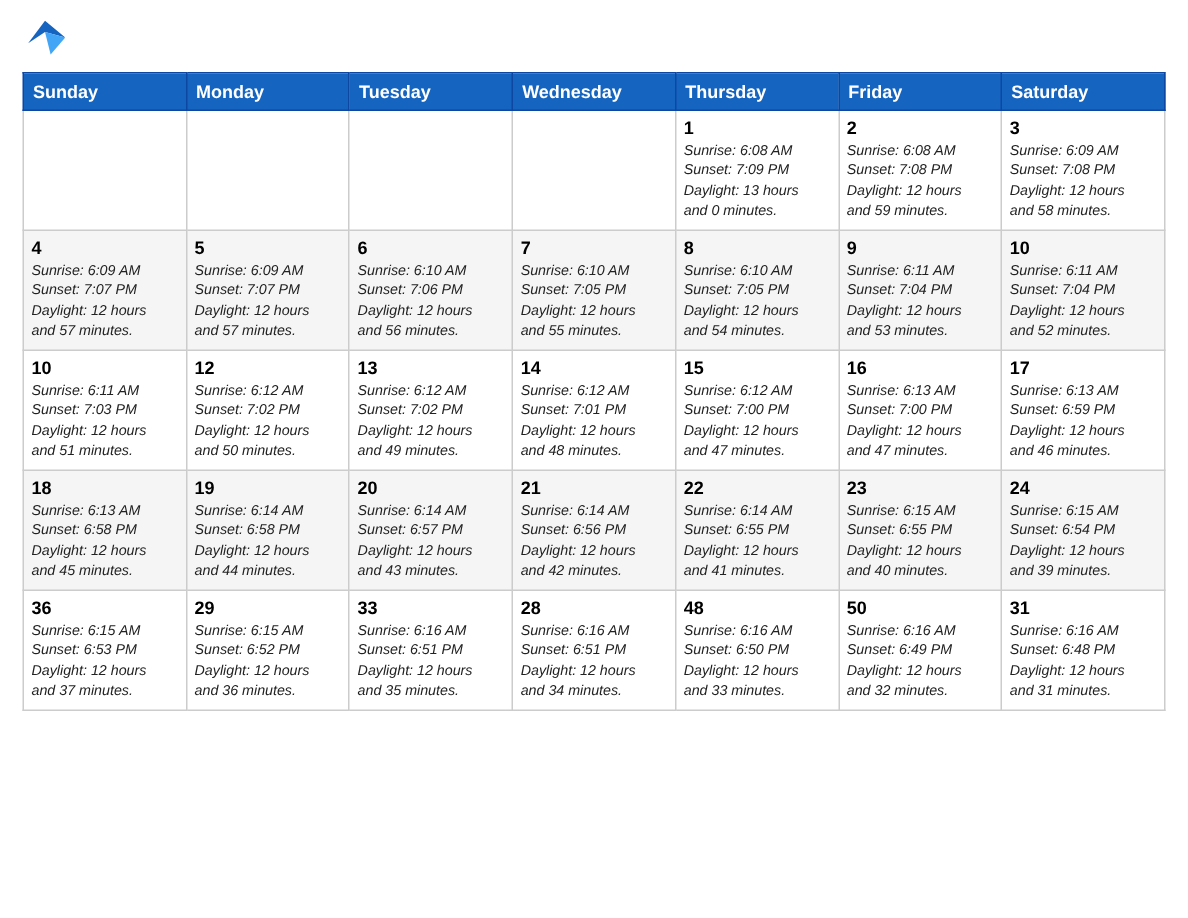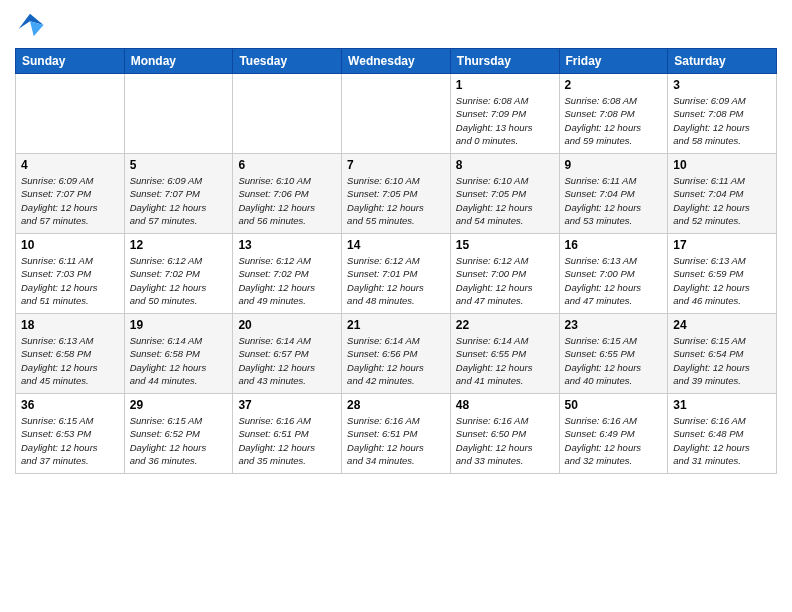--- a/index.html
+++ b/index.html
@@ -315,21 +315,21 @@
 and 37 minutes.</div>
           </td>
           <td>
             <span class="day-number">29</span>
             <div class="day-info" style="white-space: pre-line;">Sunrise: 6:15 AM
 Sunset: 6:52 PM
 Daylight: 12 hours
 and 36 minutes.</div>
           </td>
           <td>
-            <span class="day-number">37</span>
+            <span class="day-number">33</span>
             <div class="day-info" style="white-space: pre-line;">Sunrise: 6:16 AM
 Sunset: 6:51 PM
 Daylight: 12 hours
 and 35 minutes.</div>
           </td>
           <td>
             <span class="day-number">28</span>
             <div class="day-info" style="white-space: pre-line;">Sunrise: 6:16 AM
 Sunset: 6:51 PM
 Daylight: 12 hours

